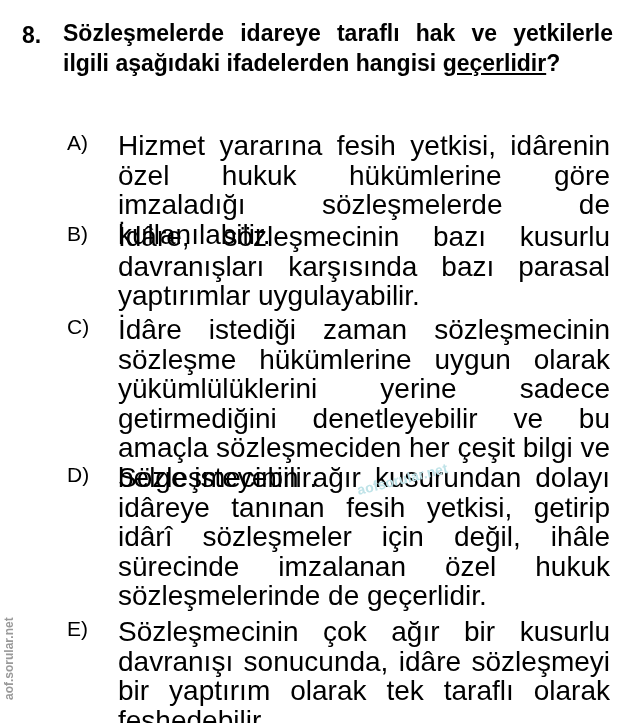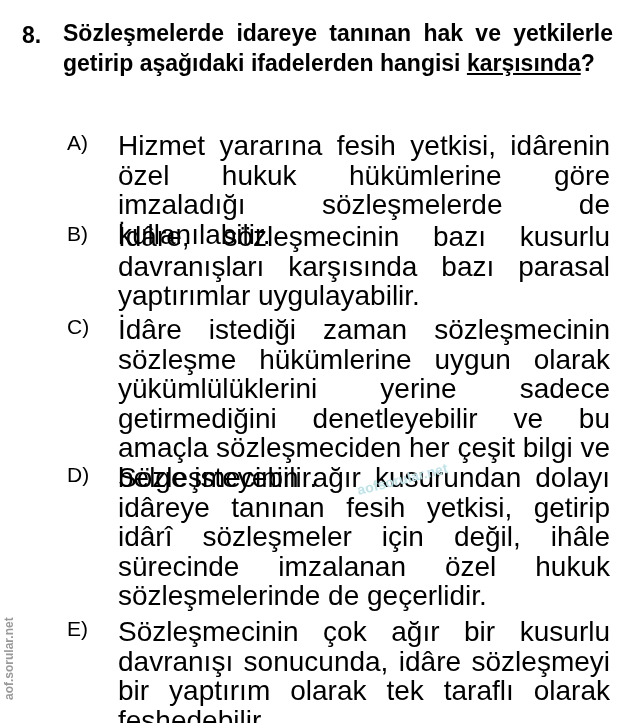--- a/index.html
+++ b/index.html
@@ -16,21 +16,21 @@
   .side { position:absolute; left:2px; top:700px; transform-origin:0 0; transform:rotate(-90deg);
           font-size:12px; font-weight:bold; color:#9a9a9a; white-space:nowrap; }
   .wm { position:absolute; left:356px; top:471px; font-size:14px; font-weight:bold; color:#bfe3e8;
         transform:rotate(-14deg); white-space:nowrap; }
 </style>
 </head>
 <body>
 
 <div class="q-num">8.</div>
 <div class="q-text">
-  <span>Sözleşmelerde idareye tanınan hak ve yetkilerle getirip aşağıdaki ifadelerden hangisi </span><span class="u">karşısında</span><span>?</span>
+  <span>Sözleşmelerde idareye taraflı hak ve yetkilerle ilgili aşağıdaki ifadelerden hangisi </span><span class="u">geçerlidir</span><span>?</span>
 </div>
 
 <div class="opt" style="top:131px;">
   <span class="lbl">A)</span>
   <span class="txt">Hizmet yararına fesih yetkisi, idârenin özel hukuk hükümlerine göre imzaladığı sözleşmelerde de kullanılabilir.</span>
 </div>
 <div class="opt" style="top:222px;">
   <span class="lbl">B)</span>
   <span class="txt">İdâre, sözleşmecinin bazı kusurlu davranışları karşısında bazı parasal yaptırımlar uygulayabilir.</span>
 </div>

